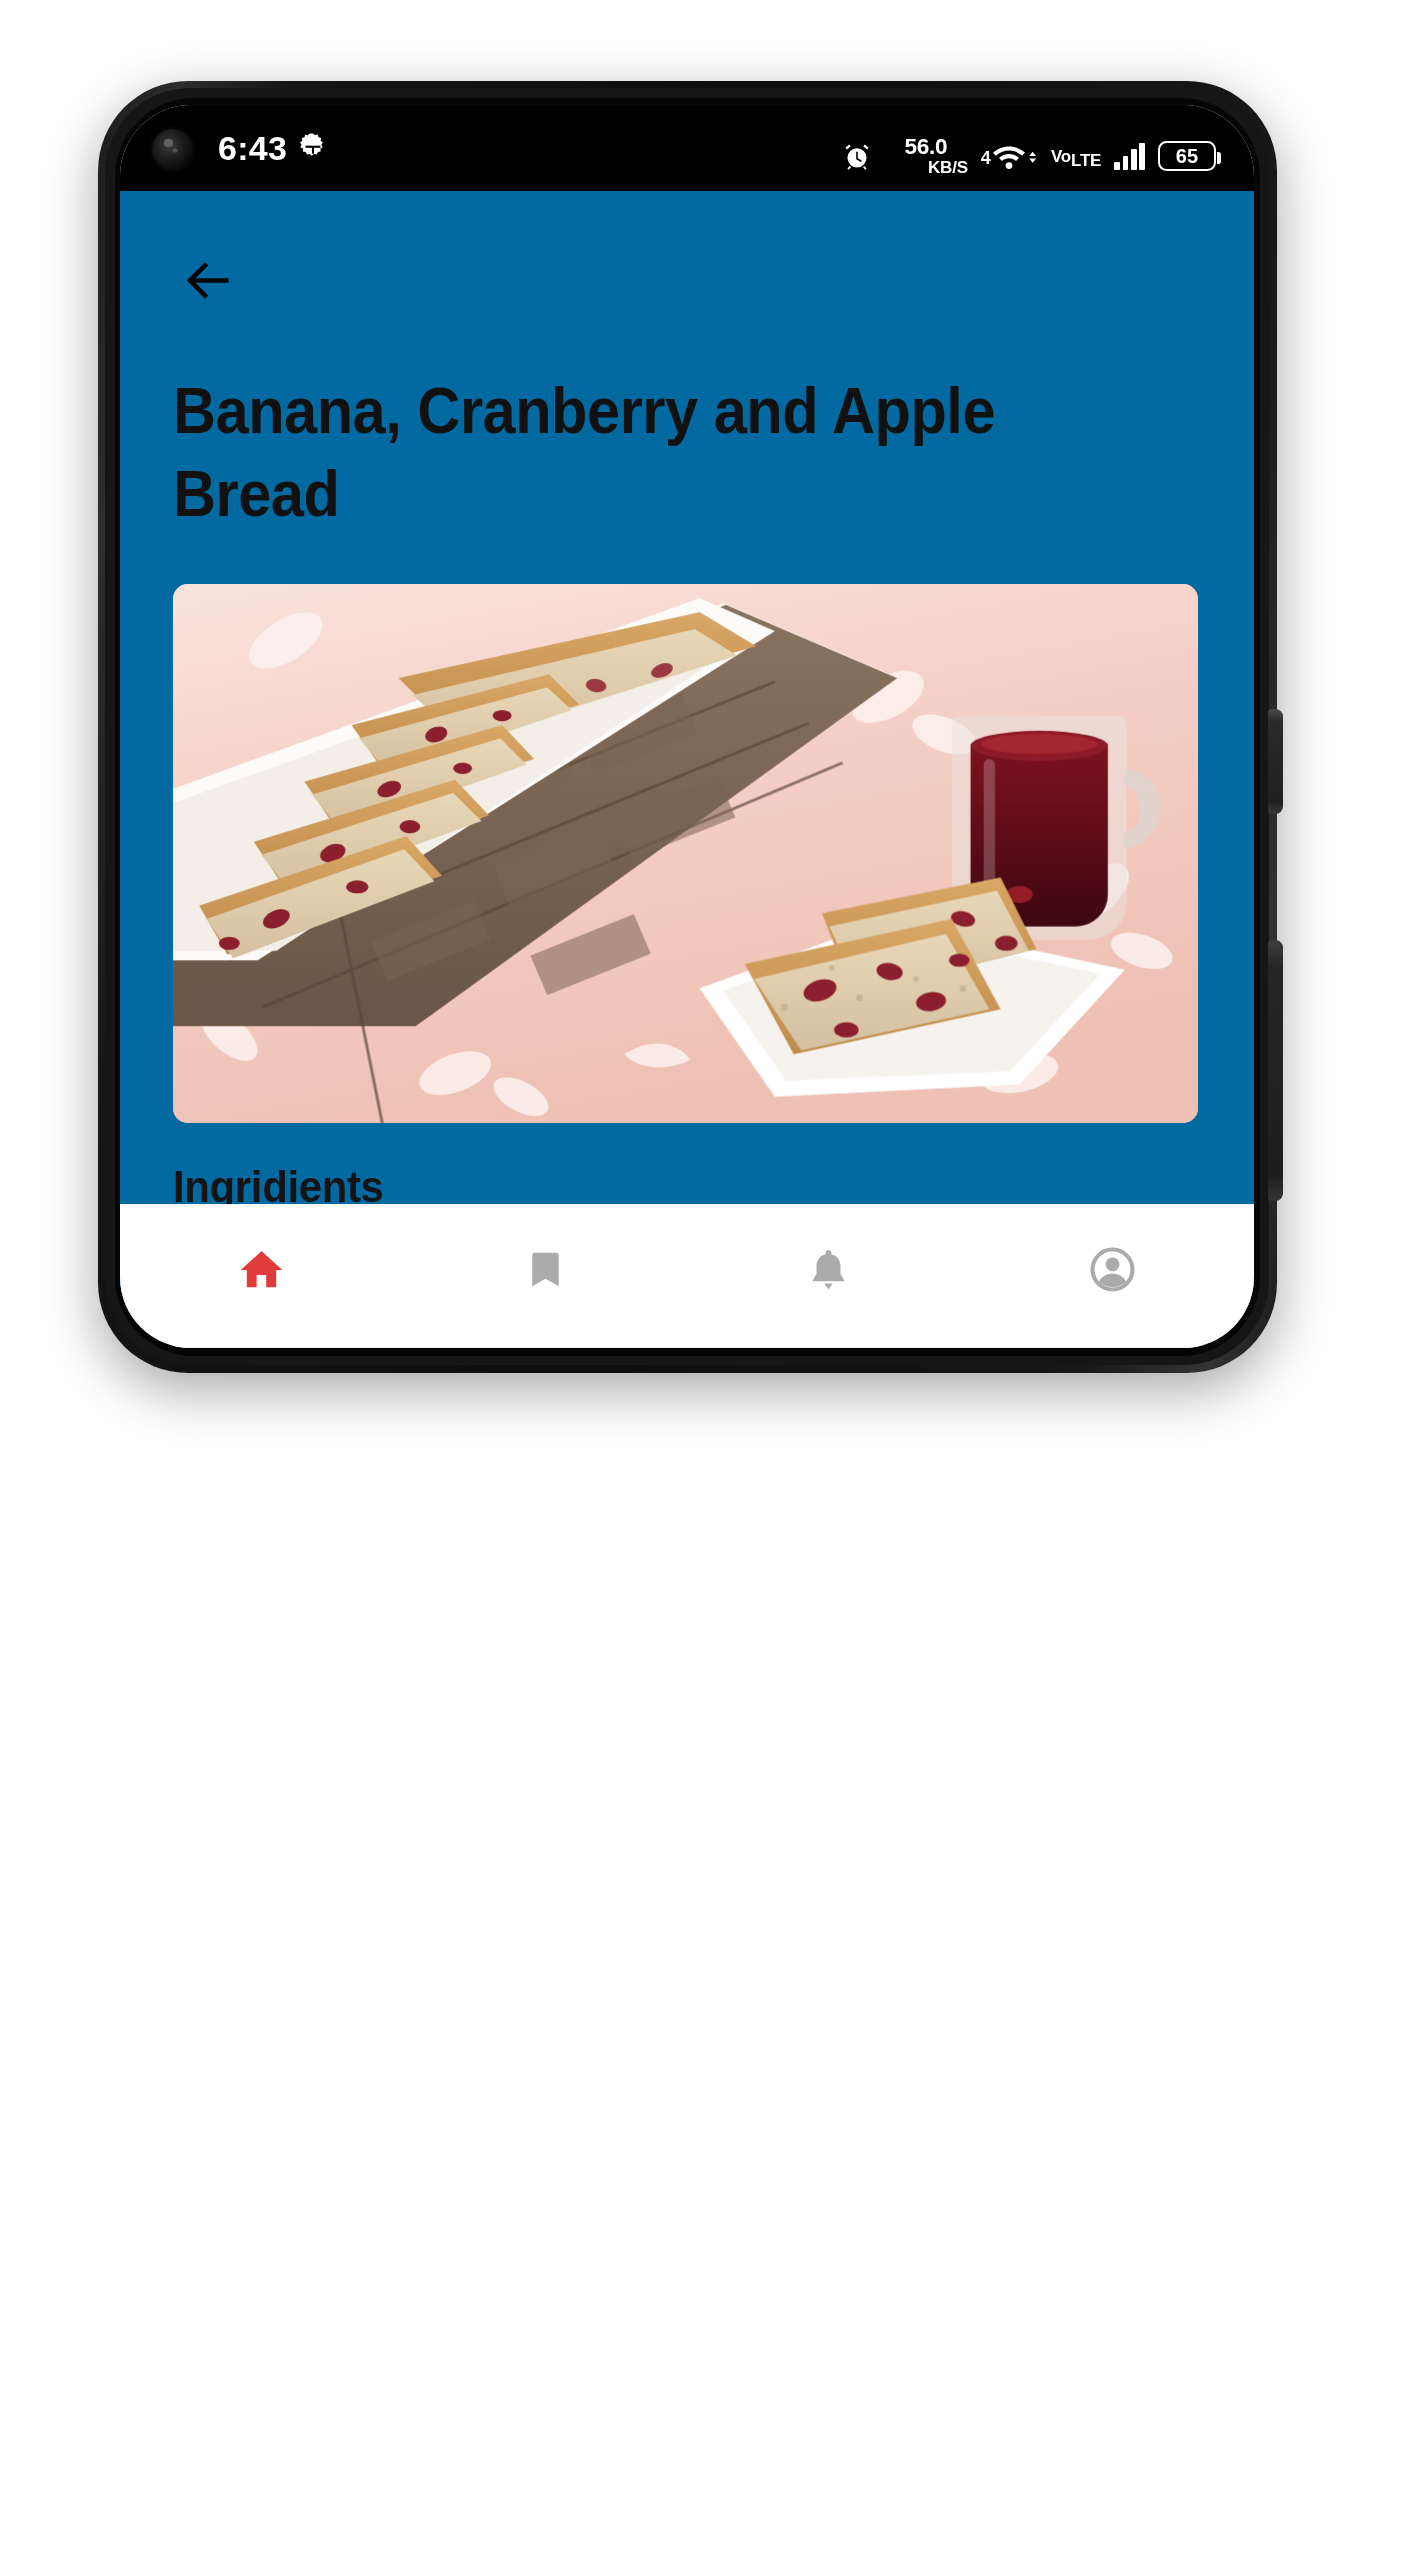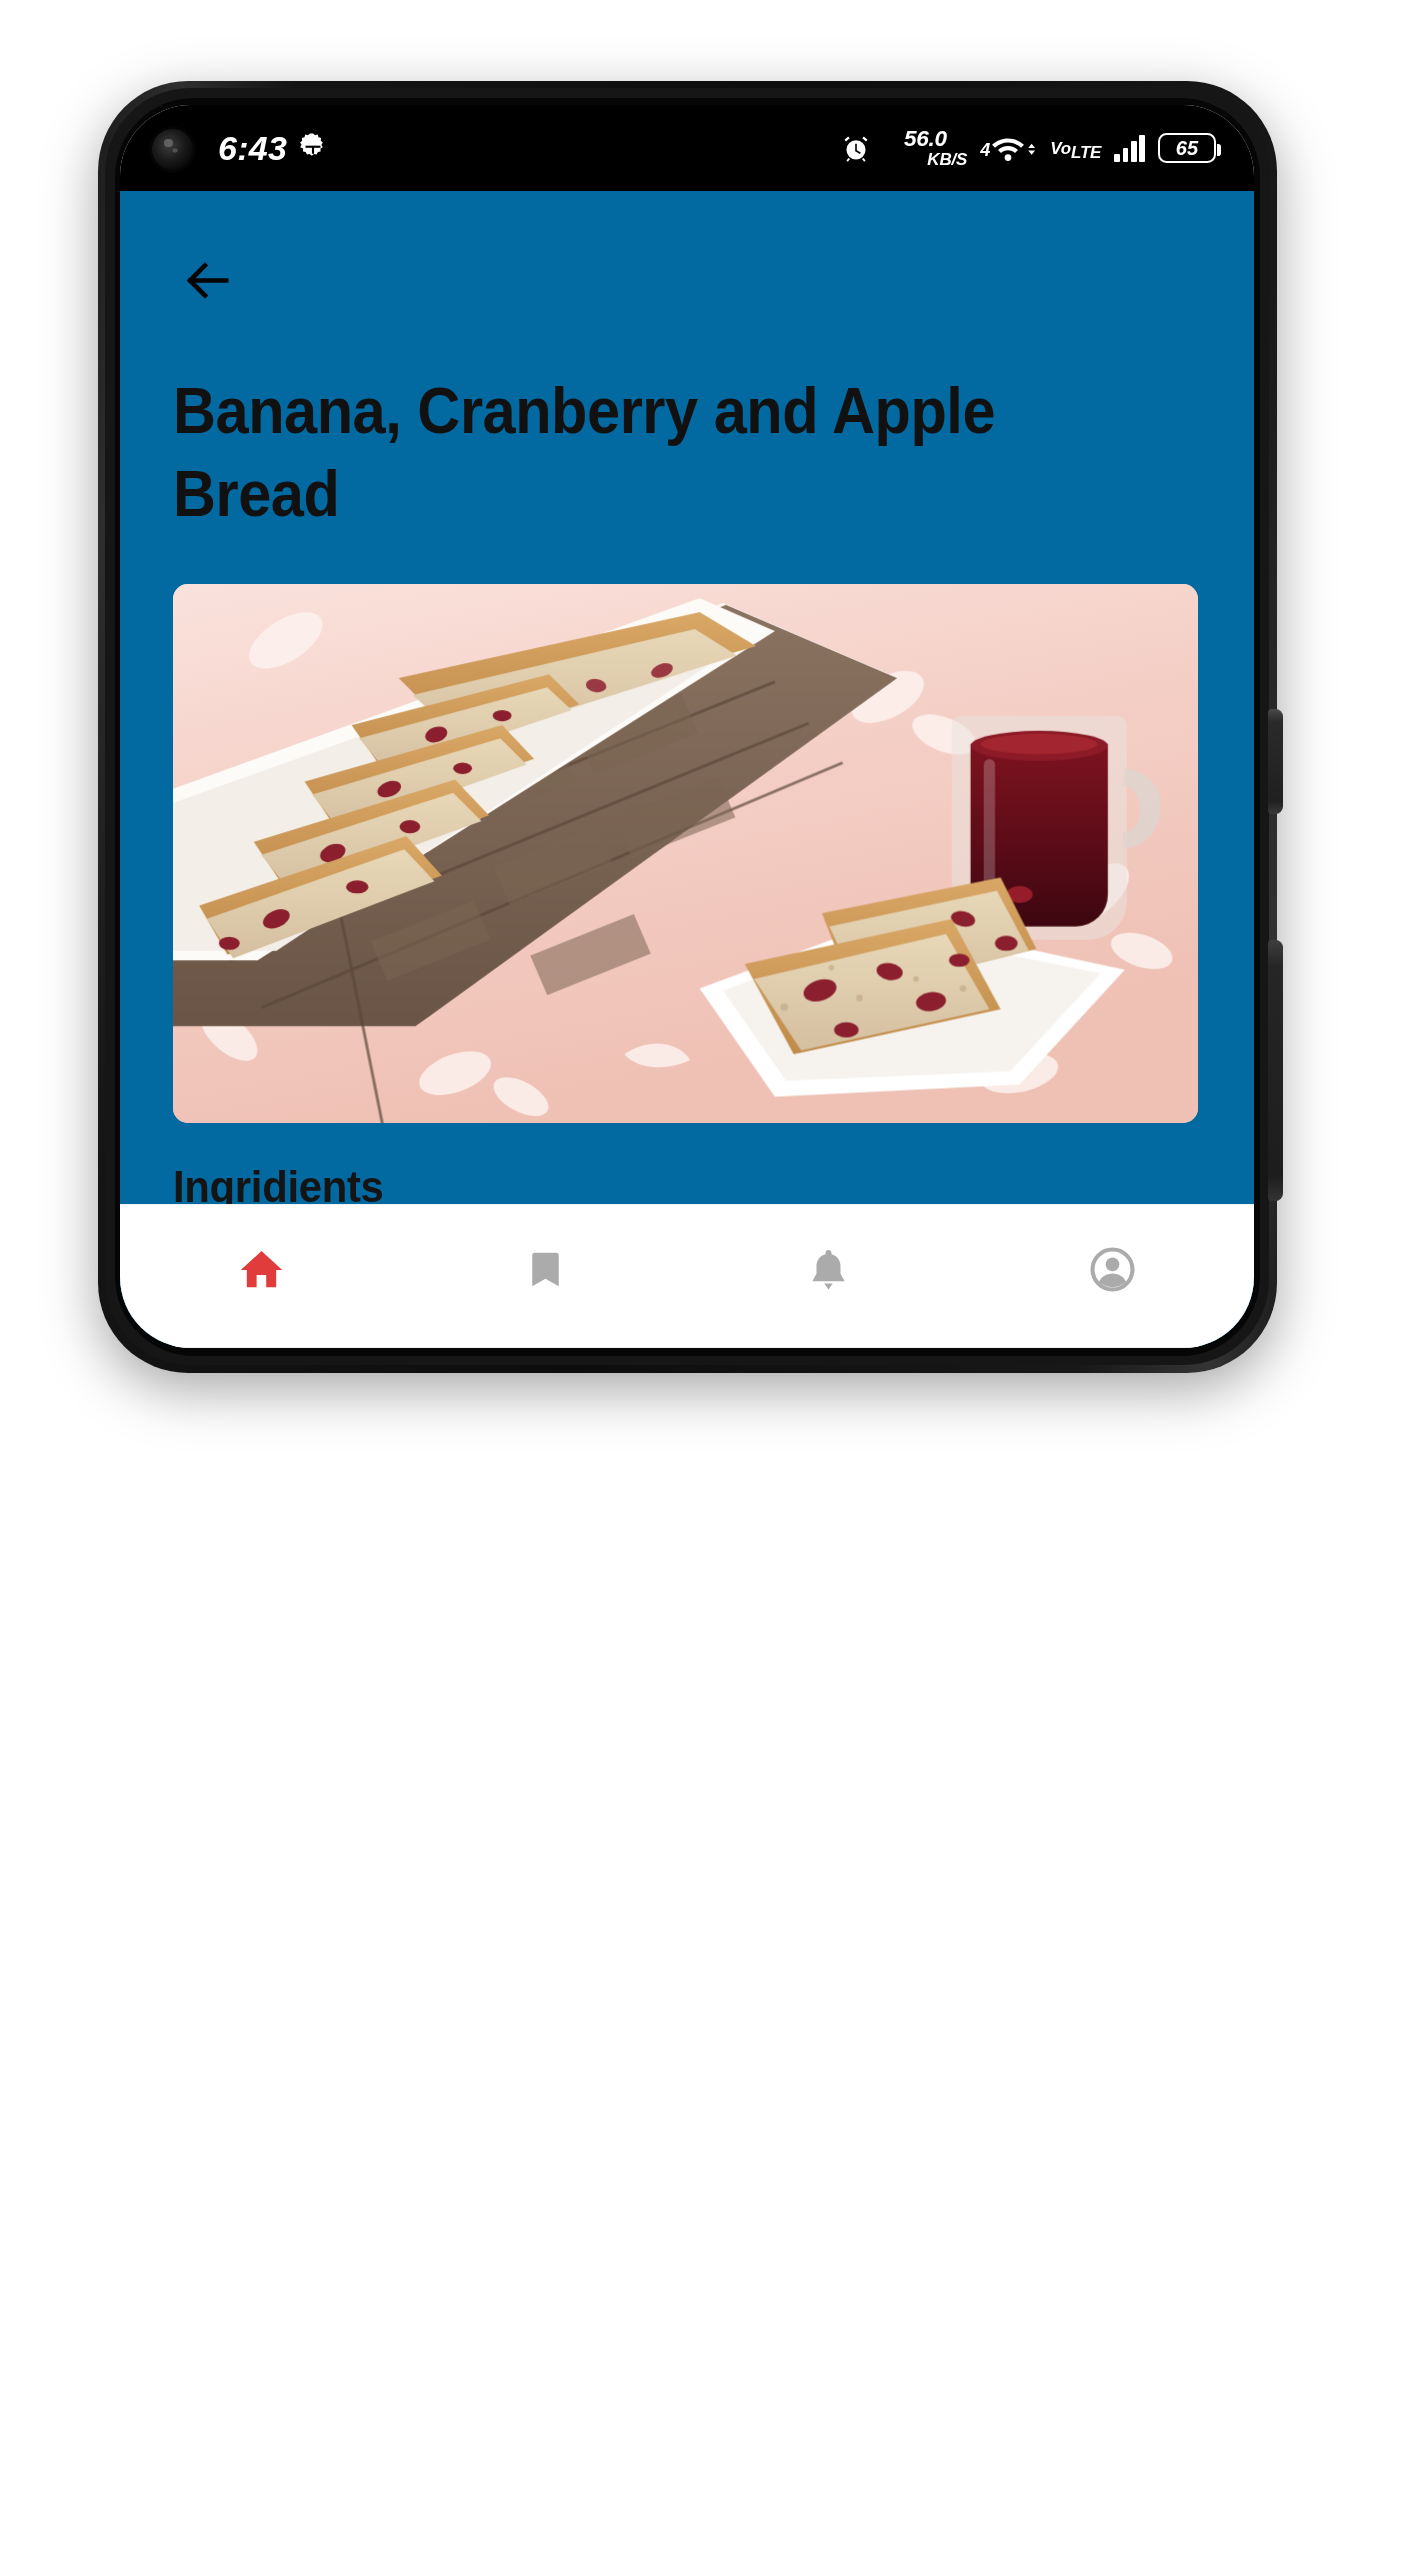--- a/index.html
+++ b/index.html
@@ -87,21 +87,20 @@
   .statusbar {
     position: absolute;
     left: 0;
     top: 0;
     width: 1134px;
     height: 86px;
     background: #000000;
     display: flex;
     align-items: center;
     color: #ffffff;
-    font-style: italic;
   }
 
   .punch-hole {
     position: absolute;
     left: 32px;
     top: 23.5px;
     width: 41px;
     height: 41px;
     border-radius: 50%;
     background: radial-gradient(circle at 42% 40%, #3c3c3c 0%, #1c1c1c 42%, #0a0a0a 72%, #000 100%);
@@ -135,21 +134,21 @@
     position: absolute;
     left: 177px;
     top: 26px;
     width: 32px;
     height: 32px;
   }
 
   .sb-right {
     position: absolute;
     right: 38px;
-    top: 0;
+    top: 8px;
     height: 86px;
     display: flex;
     align-items: center;
     gap: 13px;
   }
 
   .sb-alarm { width: 28px; height: 28px; }
 
   .sb-net {
     display: flex;

